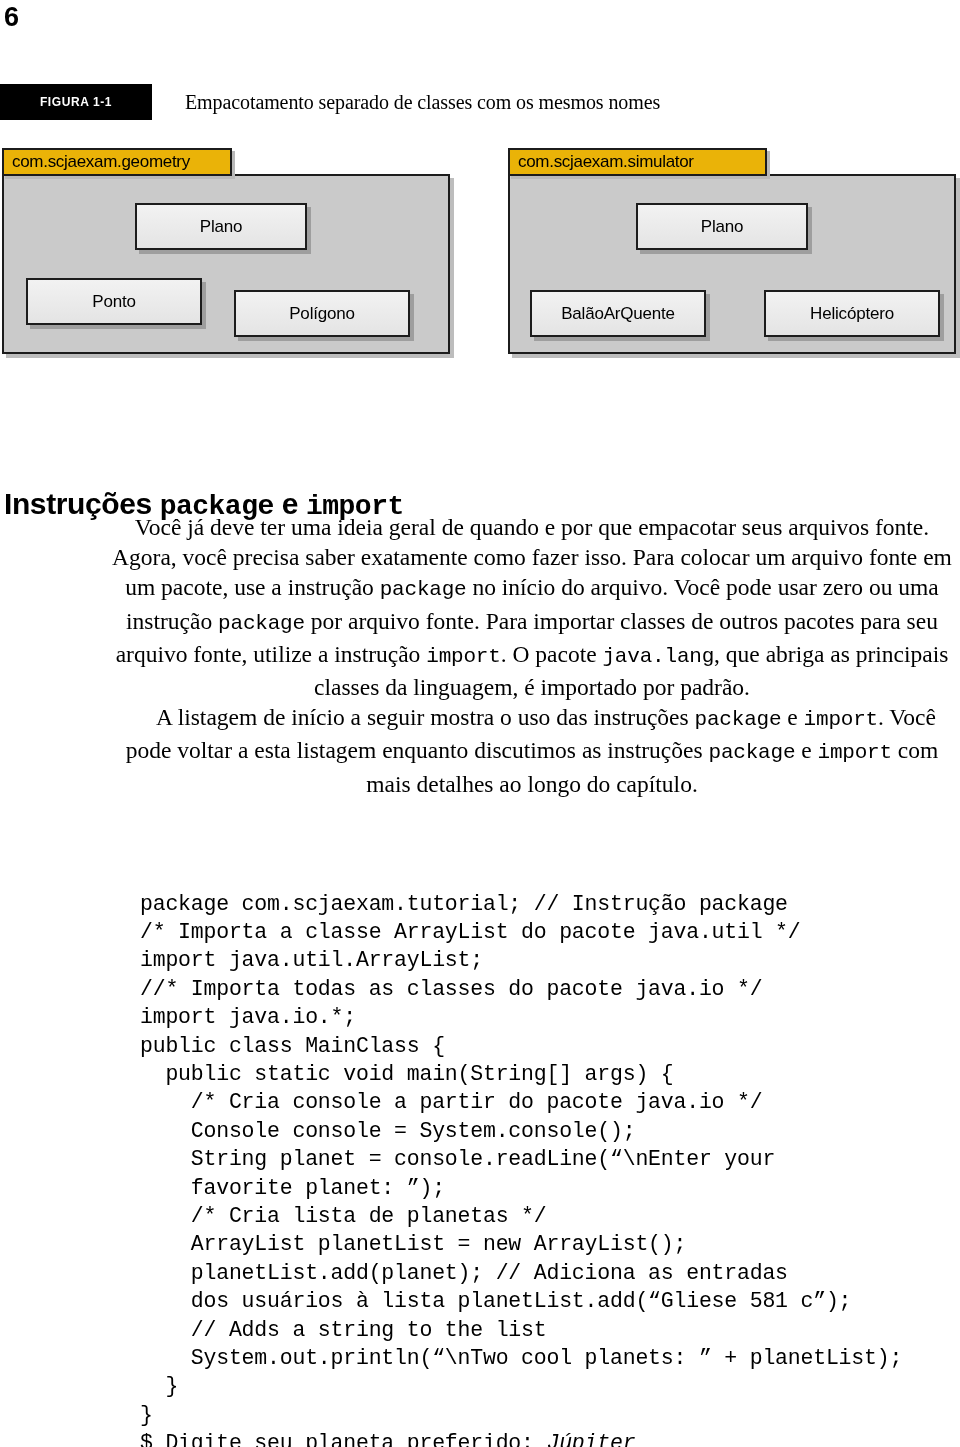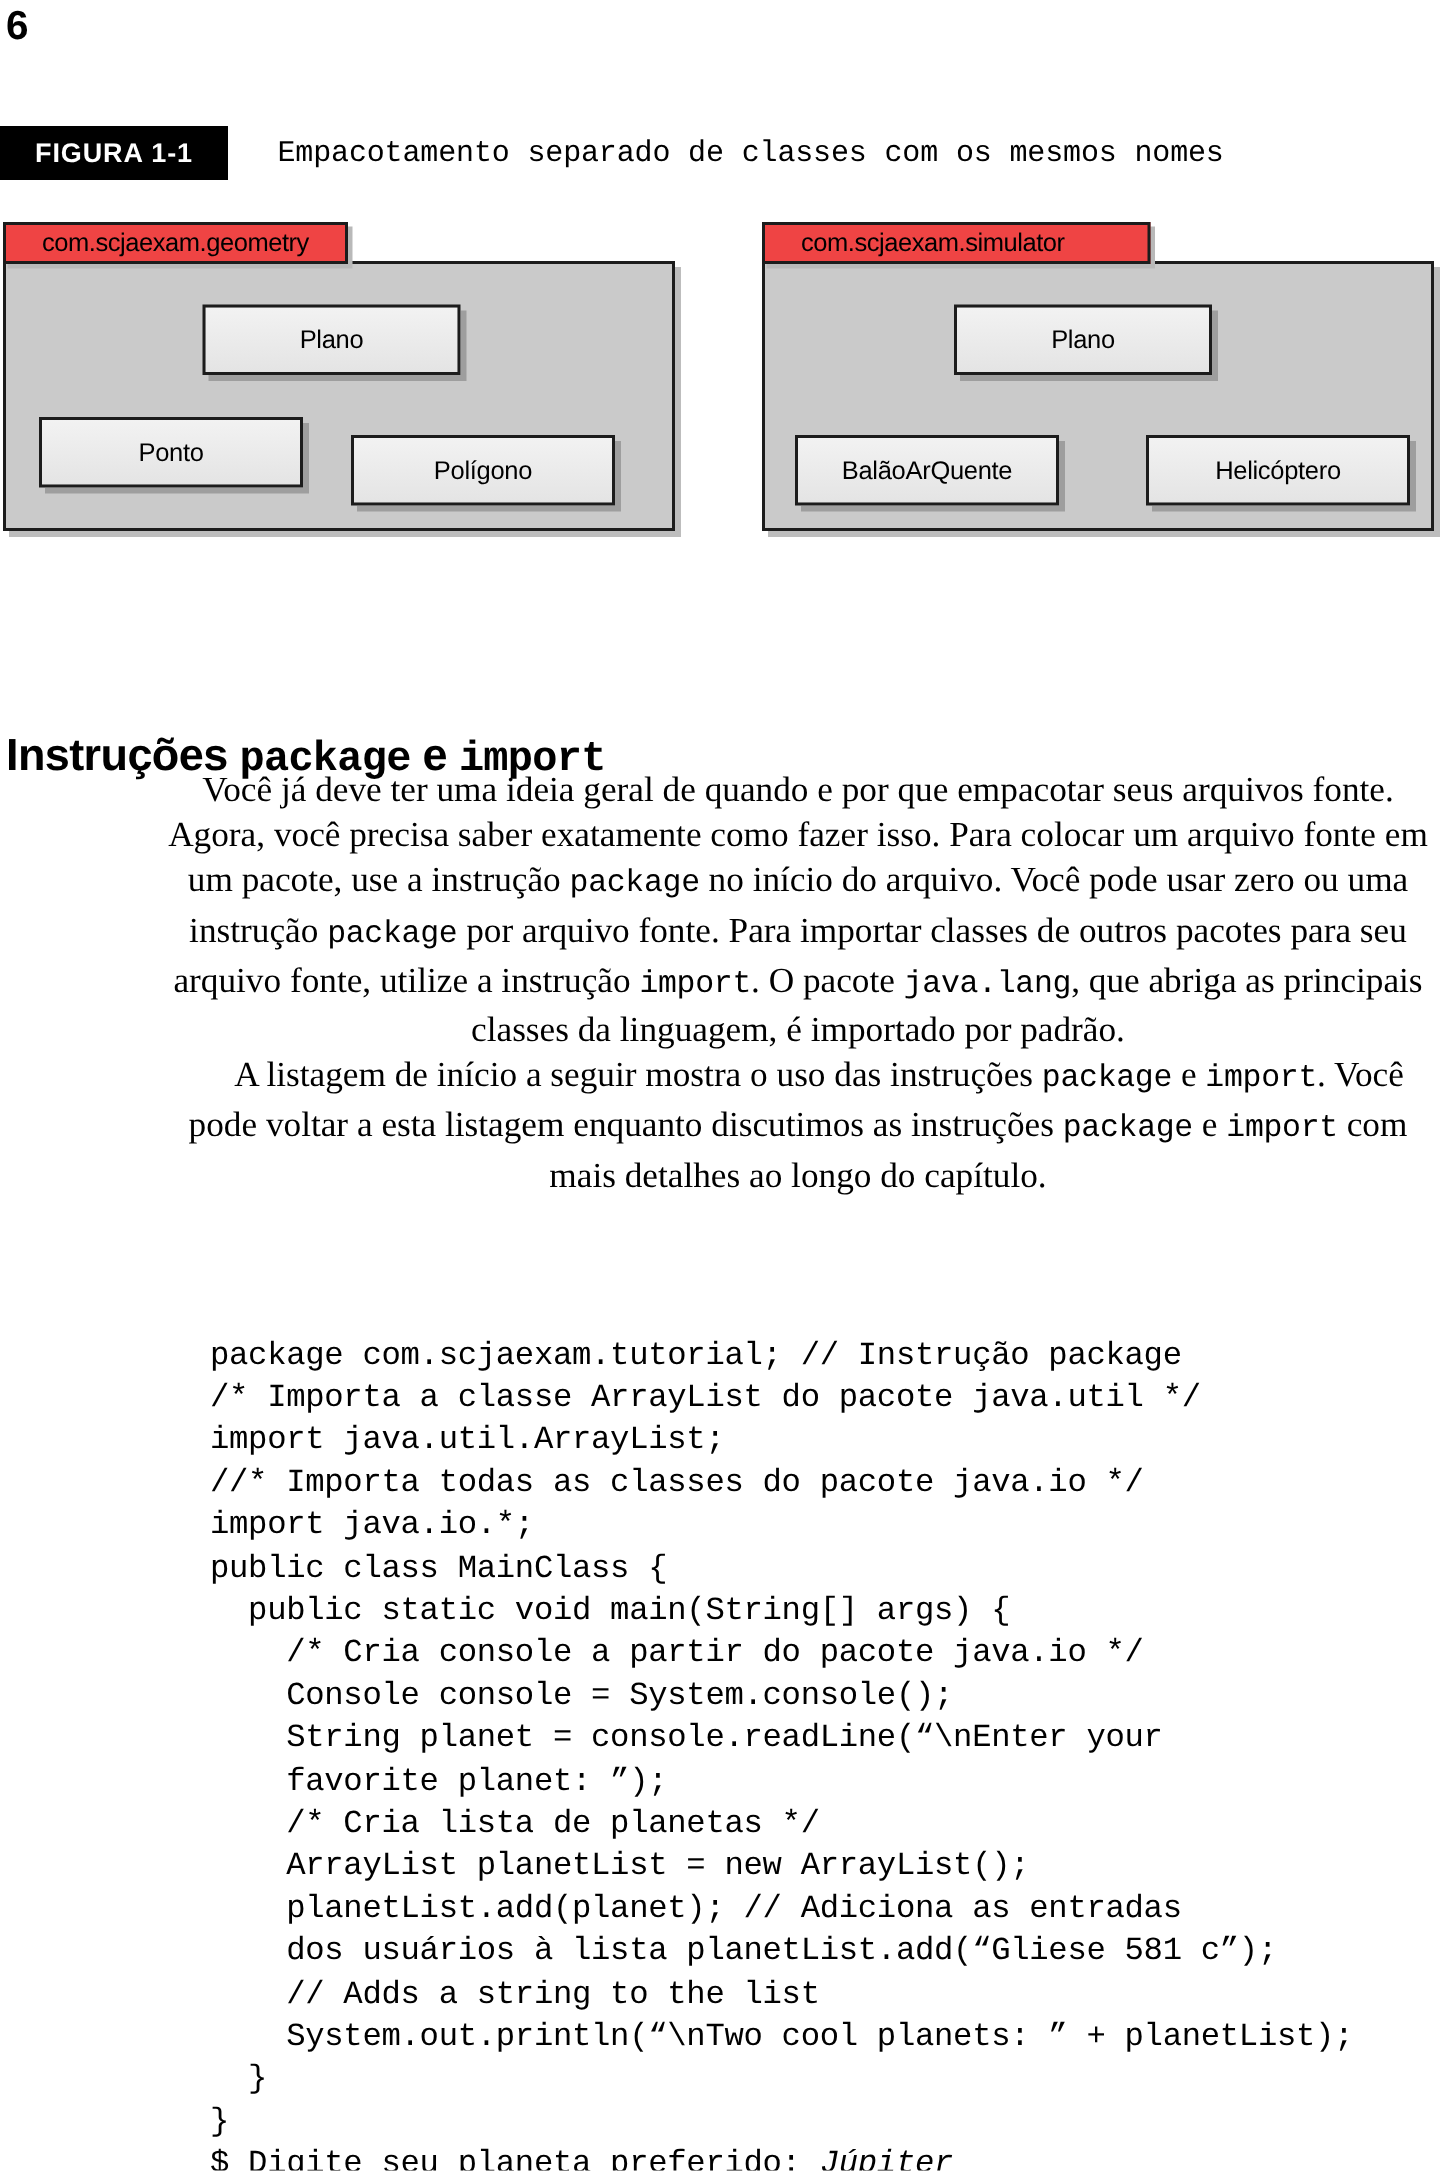--- a/index.html
+++ b/index.html
@@ -50,31 +50,31 @@
     width: 960px;
     height: 36px;
     display: flex;
     align-items: center;
   }
   .figure-badge {
     background: #000000;
     color: #ffffff;
     font-family: "Liberation Sans", sans-serif;
     font-weight: bold;
-    font-size: 18px;
+    font-size: 12px;
     letter-spacing: 0.6px;
     width: 152px;
     height: 36px;
     display: flex;
     align-items: center;
     justify-content: center;
     box-sizing: border-box;
   }
   .figure-caption {
-    font-family: Liberation Mono, monospace;
+    font-family: Liberation Serif, serif;
     font-size: 20px;
     margin-left: 33px;
     letter-spacing: -0.1px;
   }
 
   
   .figure-area {
     position: absolute;
     left: 0;
     top: 148px;
@@ -86,26 +86,26 @@
     top: 0;
   }
   .package.left  { left: 2px;   width: 448px; }
   .package.right { left: 508px; width: 448px; }
 
   .pkg-tab {
     position: absolute;
     top: 0;
     left: 0;
     height: 28px;
-    background: #ef4444;
+    background: #eab308;
     border: 2px solid #1c1c1c;
     box-sizing: border-box;
     display: flex;
     align-items: center;
-    padding: 0 24px;
+    padding: 0 8px;
     font-family: "Liberation Sans", sans-serif;
     font-size: 17px;
     letter-spacing: -0.3px;
     z-index: 3;
     box-shadow: 3px 3px 0 0 #b9b9b9;
   }
   .package.left  .pkg-tab { width: 230px; }
   .package.right .pkg-tab { width: 259px; }
 
   .pkg-body {

